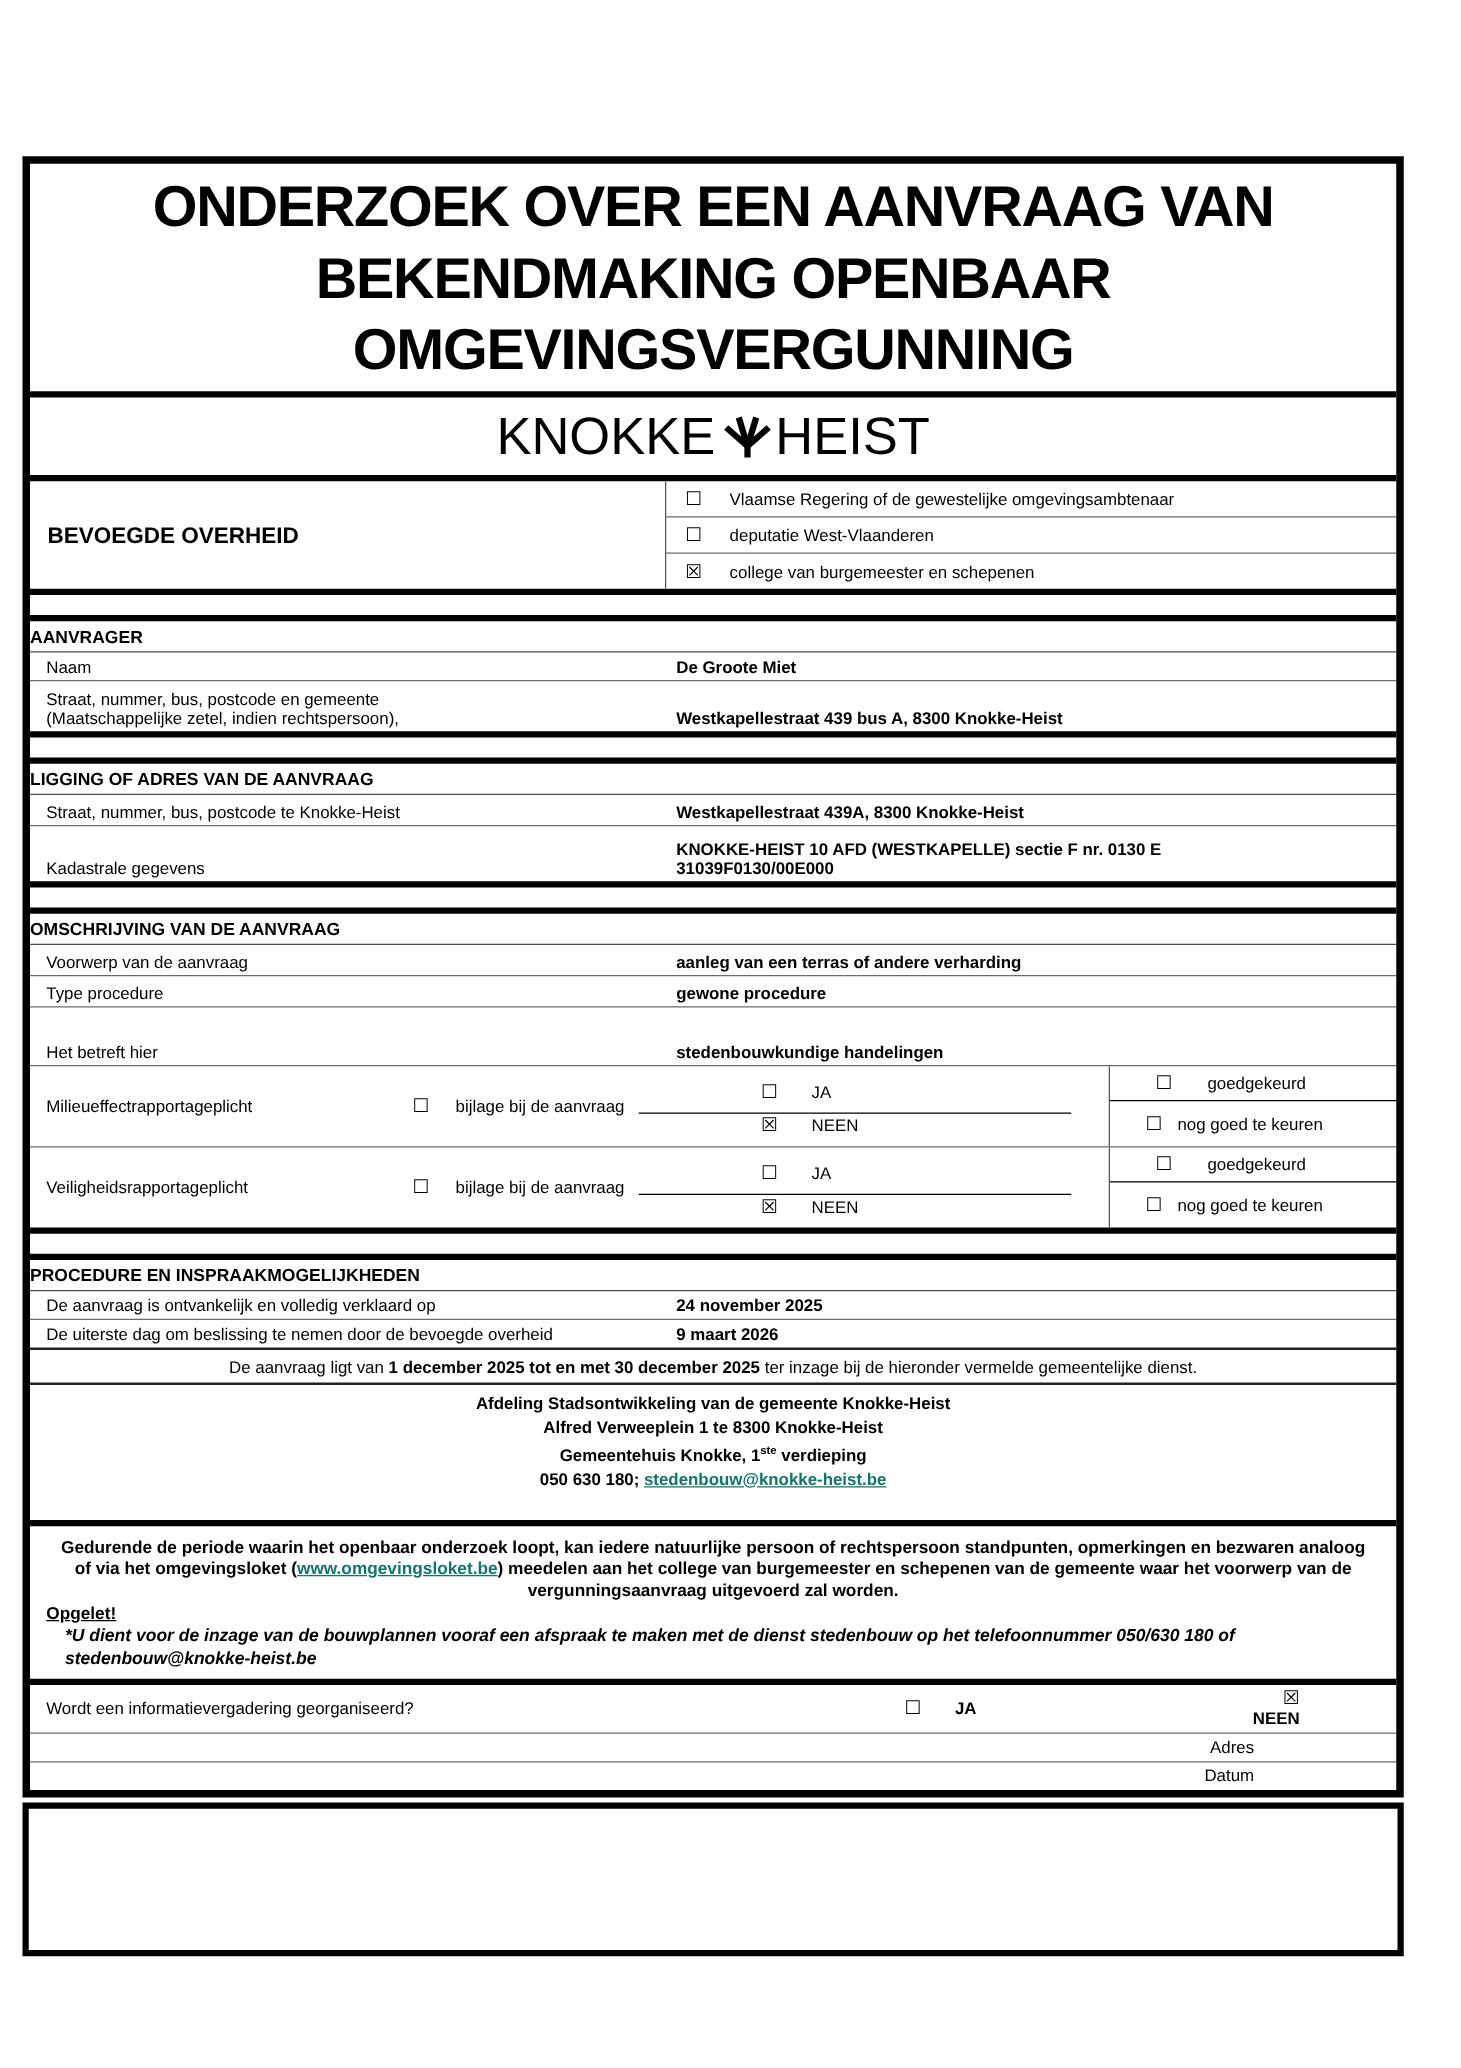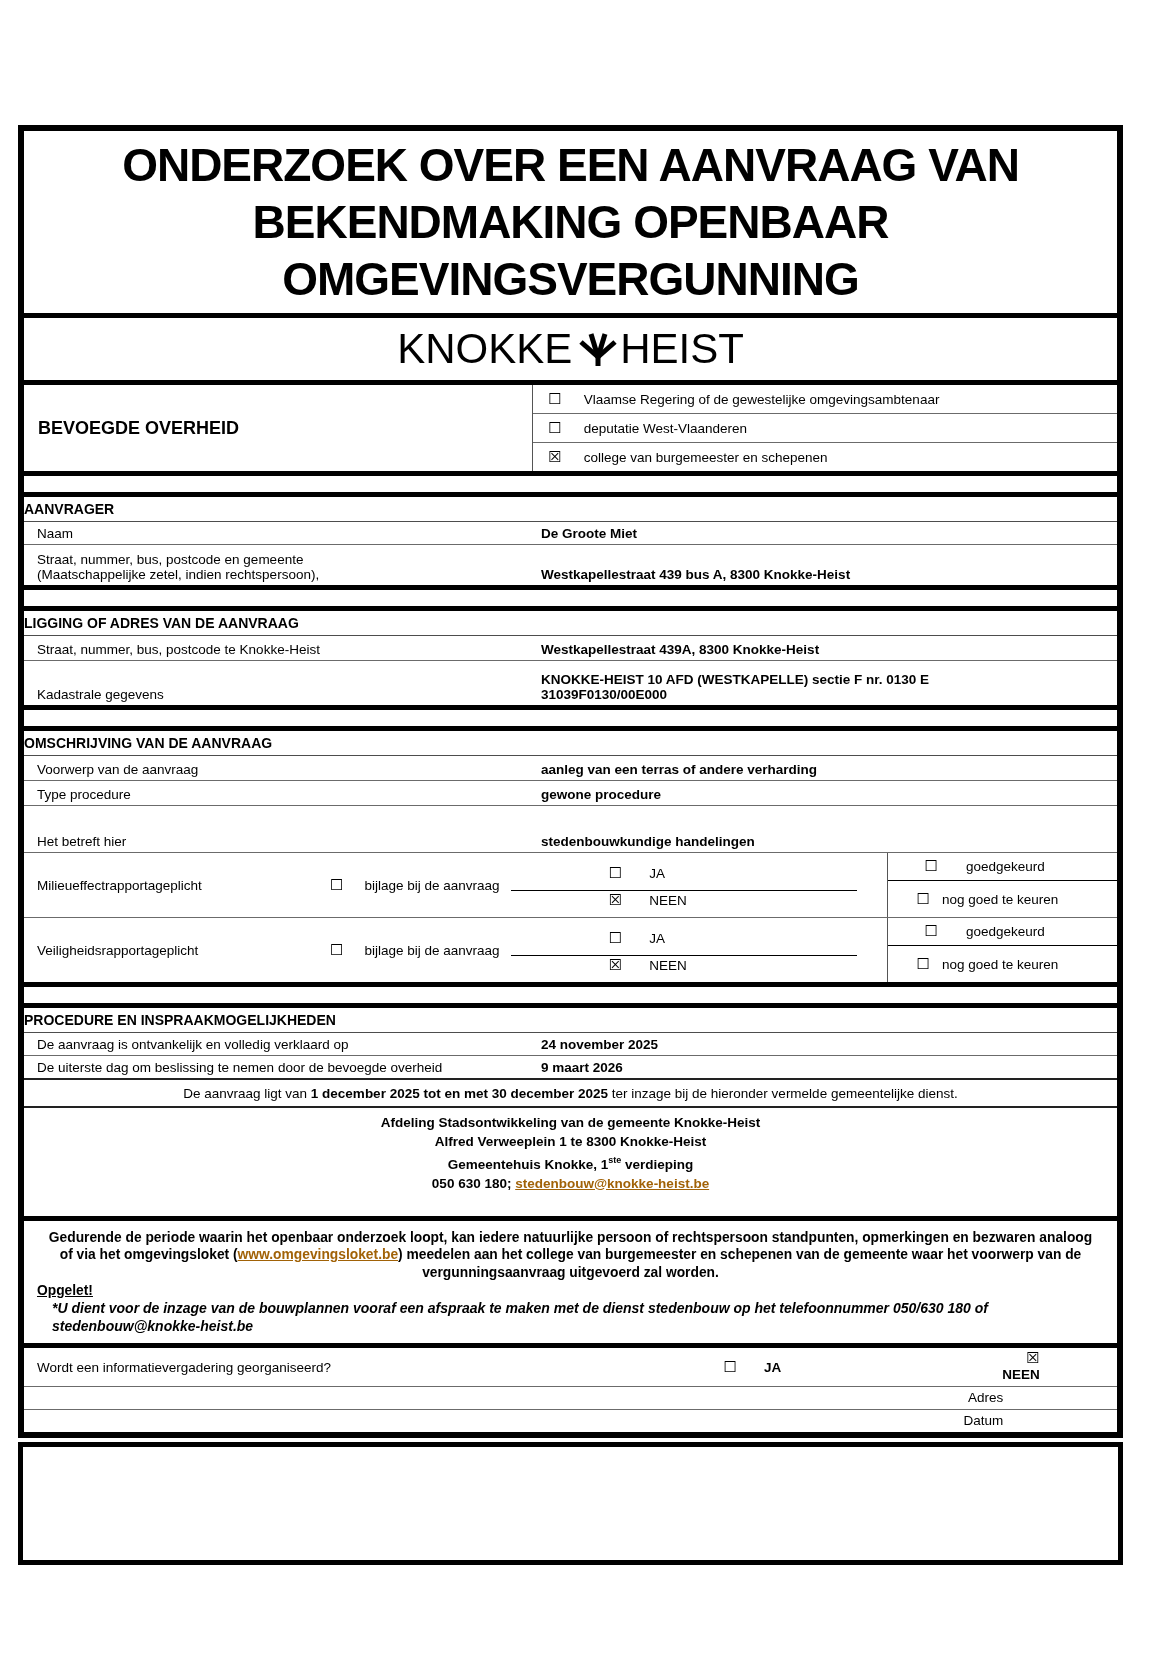--- a/index.html
+++ b/index.html
@@ -56,21 +56,21 @@
   .rap-gk{height:44%;display:flex;align-items:center;padding-left:36px;border-bottom:1px solid #000;box-sizing:border-box;}
   .rap-gk .cb{margin-right:28px;}
   .rap-ngk{height:56%;display:flex;align-items:center;padding-left:28px;box-sizing:border-box;}
   .rap-ngk .cb{margin-right:12px;}
 
   
   .ligt-row{border-top:2px solid #222;text-align:center;font-size:13.5px;
     min-height:26px;display:flex;align-items:center;justify-content:center;}
   .contact-block{border-top:2px solid #222;text-align:center;font-weight:bold;font-size:13.5px;
     line-height:19px;padding:5px 0 23px;}
-  .link{color:#a16207;text-decoration:underline;}
+  .link{color:#0f766e;text-decoration:underline;}
   .ged-par{font-weight:bold;font-size:13.8px;line-height:17.5px;text-align:center;padding:8px 20px 0;}
   .opgelet{font-weight:bold;font-size:13.8px;text-decoration:underline;padding:2px 0 0 13px;}
   .udient{font-weight:bold;font-style:italic;font-size:14px;line-height:18px;padding:1px 20px 8px 28px;}
 
   
   .info-row{position:relative;height:38px;font-size:13.5px;}
   .info-q{position:absolute;left:13px;top:50%;transform:translateY(-50%);}
   .info-ja{position:absolute;left:64%;top:50%;transform:translateY(-50%);display:flex;align-items:center;font-weight:bold;}
   .info-ja .cb{margin-right:27px;font-weight:normal;}
   .info-neen{position:absolute;left:89.5%;top:3px;display:flex;flex-direction:column;align-items:flex-end;font-weight:bold;line-height:15px;}

